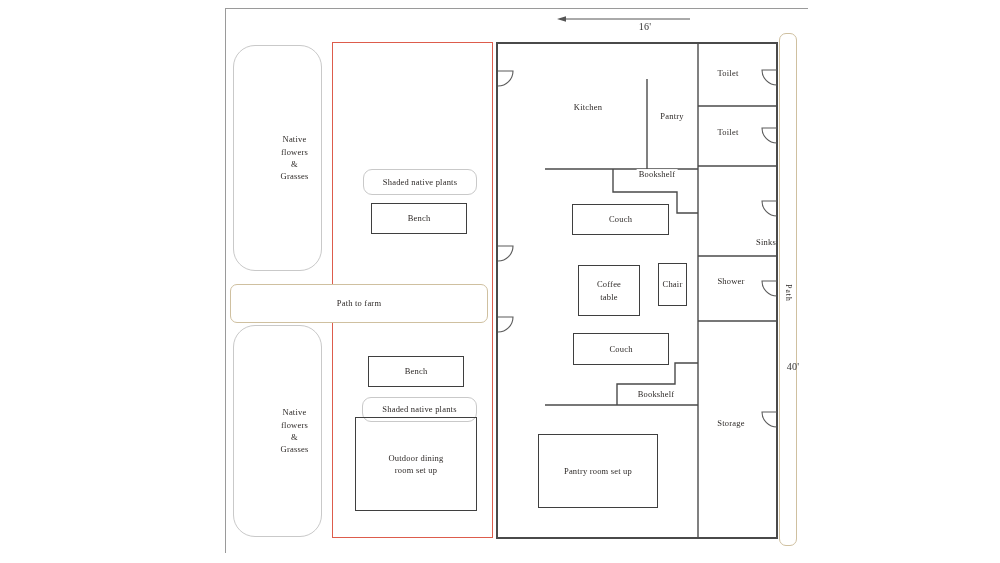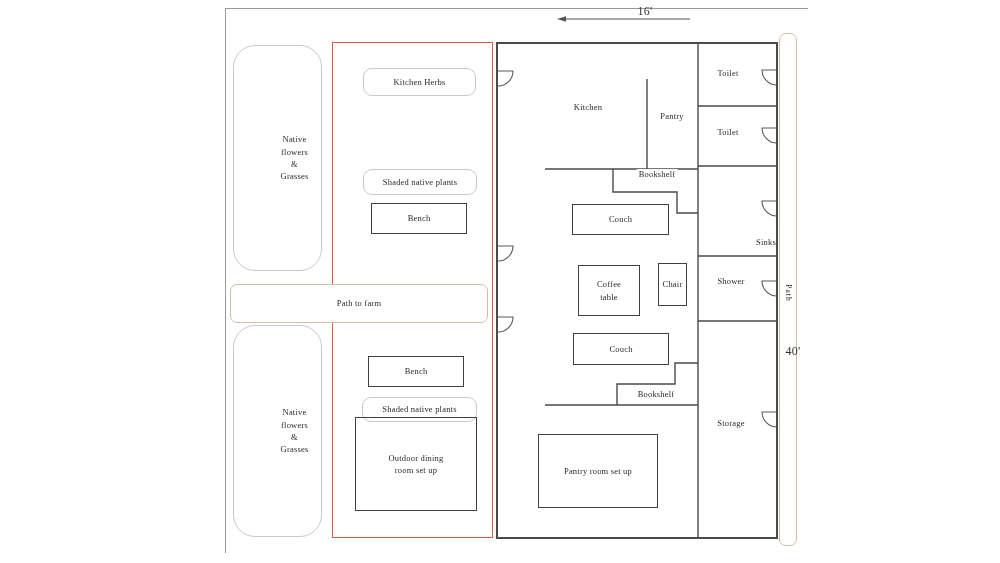--- a/index.html
+++ b/index.html
@@ -15,21 +15,21 @@
   }
   .soft{border:1px solid #c9c9c9;border-radius:9px;}
   .softbig{border:1px solid #c9c9c9;border-radius:22px;padding-left:34px;}
   .hard{border:1.2px solid #3f3f3f;}
   .tan{border:1.5px solid #cfc0a0;border-radius:7px;background:#fff;}
   .redzone{position:absolute;border:1px solid #dd5c4c;box-sizing:border-box;}
   .lbl{
     position:absolute;transform:translate(-50%,-50%);font-size:8.5px;
     white-space:pre-line;text-align:center;line-height:1.4;letter-spacing:.2px;
   }
-  .dim{font-size:12px;color:#333;}
+  .dim{font-size:10px;color:#333;margin-top:16px;}
   .vert{
     writing-mode:vertical-rl;transform:translate(-50%,-50%);
     font-size:7.5px;letter-spacing:1px;
   }
   svg{position:absolute;left:0;top:0;}
 </style>
 </head>
 <body>
 
 <div id="canvas">
@@ -39,21 +39,20 @@
 
   <div class="redzone" style="left:332px;top:42px;width:161px;height:496px;"></div>
 
   <div class="box softbig" style="left:233px;top:45px;width:89px;height:226px;">Native flowers
 &amp;
 Grasses</div>
   <div class="box softbig" style="left:233px;top:325px;width:89px;height:212px;">Native flowers
 &amp;
 Grasses</div>
 
-  <div class="box soft" style="left:363px;top:68px;width:113px;height:28px;">Kitchen Herbs</div>
   <div class="box soft" style="left:363px;top:169px;width:114px;height:26px;">Shaded native plants</div>
   <div class="box hard" style="left:371px;top:203px;width:96px;height:31px;">Bench</div>
 
   <div class="box tan" style="left:230px;top:284px;width:258px;height:39px;z-index:2;">Path to farm</div>
 
   <div class="box hard" style="left:368px;top:356px;width:96px;height:31px;">Bench</div>
   <div class="box soft" style="left:362px;top:397px;width:115px;height:25px;">Shaded native plants</div>
   <div class="box hard" style="left:355px;top:417px;width:122px;height:94px;">Outdoor dining
 room set up</div>
 

